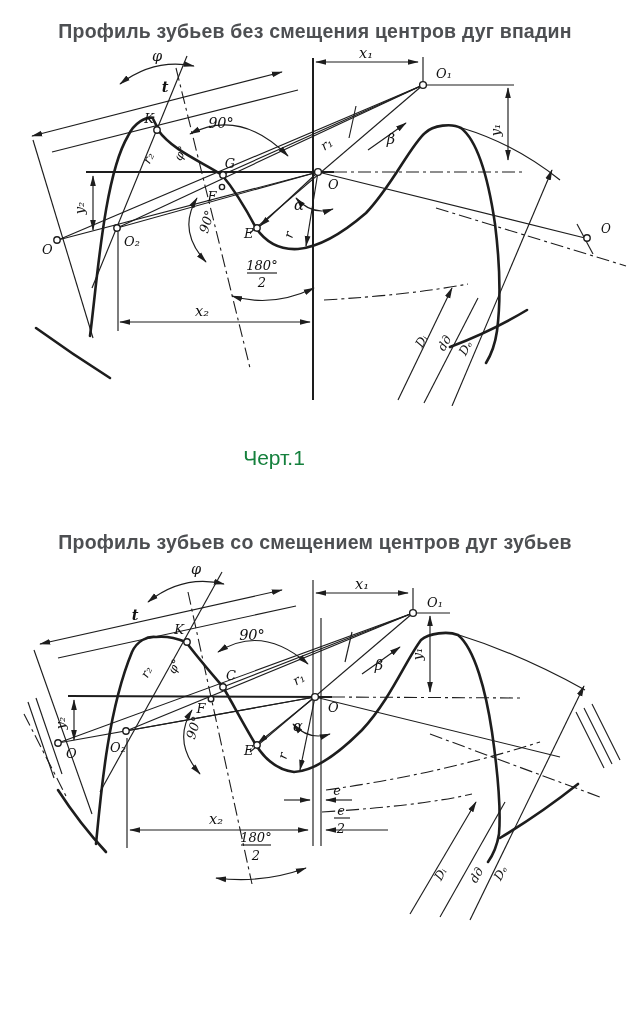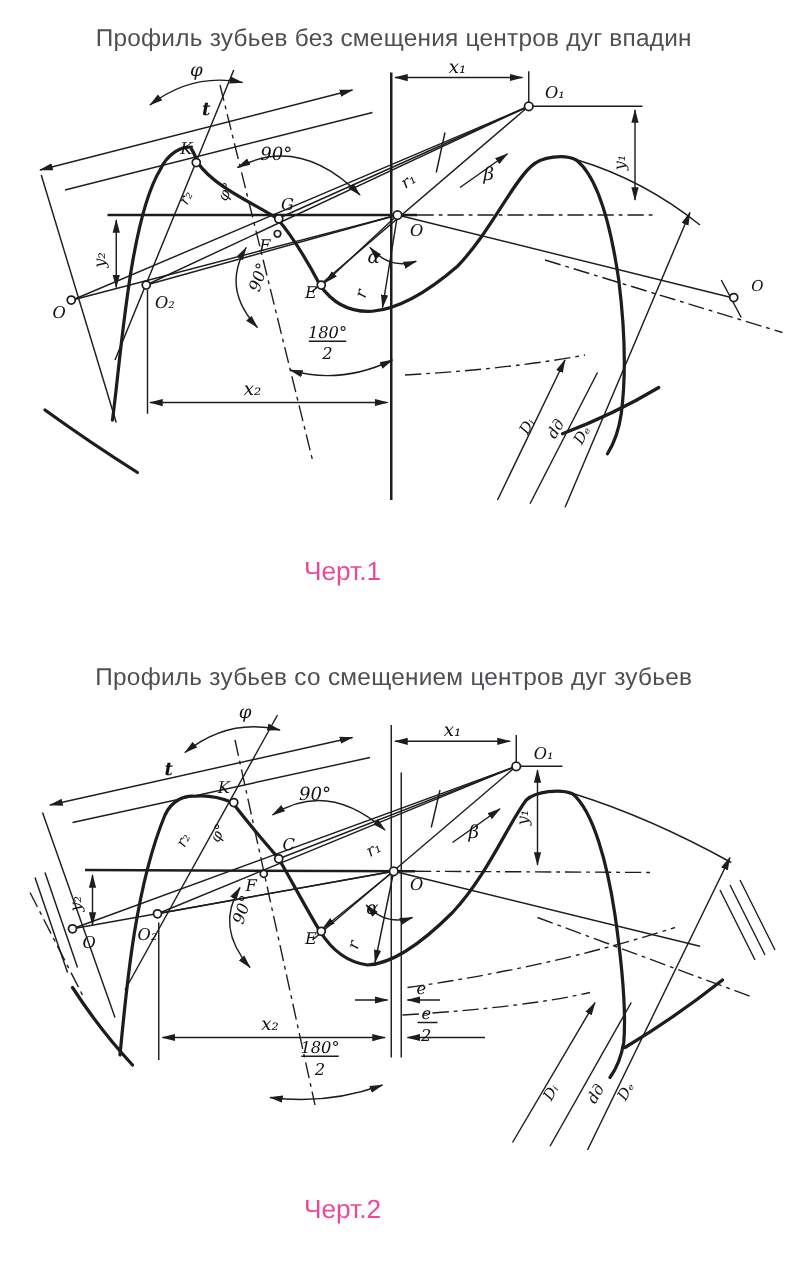--- a/index.html
+++ b/index.html
@@ -1,21 +1,21 @@
 <!DOCTYPE html>
 <html><head>
 <meta charset="utf-8">
 <style>
   html,body{margin:0;padding:0;background:#ffffff;}
   #page{position:relative;width:630px;height:1024px;background:#ffffff;overflow:hidden;
         font-family:"Liberation Sans",sans-serif;}
   .hdr{position:absolute;left:0;width:630px;text-align:center;
-       font-weight:normal;font-size:19.5px;letter-spacing:.2px;color:#4d4f52;}
+       font-weight:bold;font-size:19.5px;letter-spacing:.2px;color:#4d4f52;}
   .cap{position:absolute;left:0;width:548px;text-align:center;
-       font-size:21px;color:#ec4899;}
+       font-size:21px;color:#15803d;}
   svg{position:absolute;left:0;}
   .thk{fill:none;stroke:#1d1d1d;stroke-width:2.6;stroke-linecap:round;}
   .ln {fill:none;stroke:#1d1d1d;stroke-width:1.15;}
   .ln2{fill:none;stroke:#1d1d1d;stroke-width:2;}
   .dd {fill:none;stroke:#1d1d1d;stroke-width:1.1;stroke-dasharray:13 4 3 4;}
   .pt {fill:#ffffff;stroke:#1d1d1d;stroke-width:1.4;}
   .txt{fill:#111;font-family:"DejaVu Serif",serif;font-style:italic;font-size:13px;}
   .t14{font-size:14.5px;}
   .t12{font-size:12px;}
 </style>
@@ -228,15 +228,14 @@
     <text class="txt" x="341" y="253" text-anchor="middle">e</text>
     <text class="txt" x="341" y="271" text-anchor="middle">2</text>
     <text class="txt t14" x="216" y="262" text-anchor="middle">x₂</text>
     <text class="txt" x="256" y="280" text-anchor="middle">180°</text>
     <text class="txt" x="256" y="298" text-anchor="middle">2</text>
     <text class="txt t12" x="444" y="314" transform="rotate(-60 444 314)" text-anchor="middle">Dᵢ</text>
     <text class="txt t12" x="480" y="315" transform="rotate(-60 480 315)" text-anchor="middle">dд</text>
     <text class="txt t12" x="504" y="313" transform="rotate(-60 504 313)" text-anchor="middle">Dₑ</text>
   </svg>
 
-  <div class="cap" style="top:956px">Черт.2</div>
 
 </div>
 
 </body></html>

